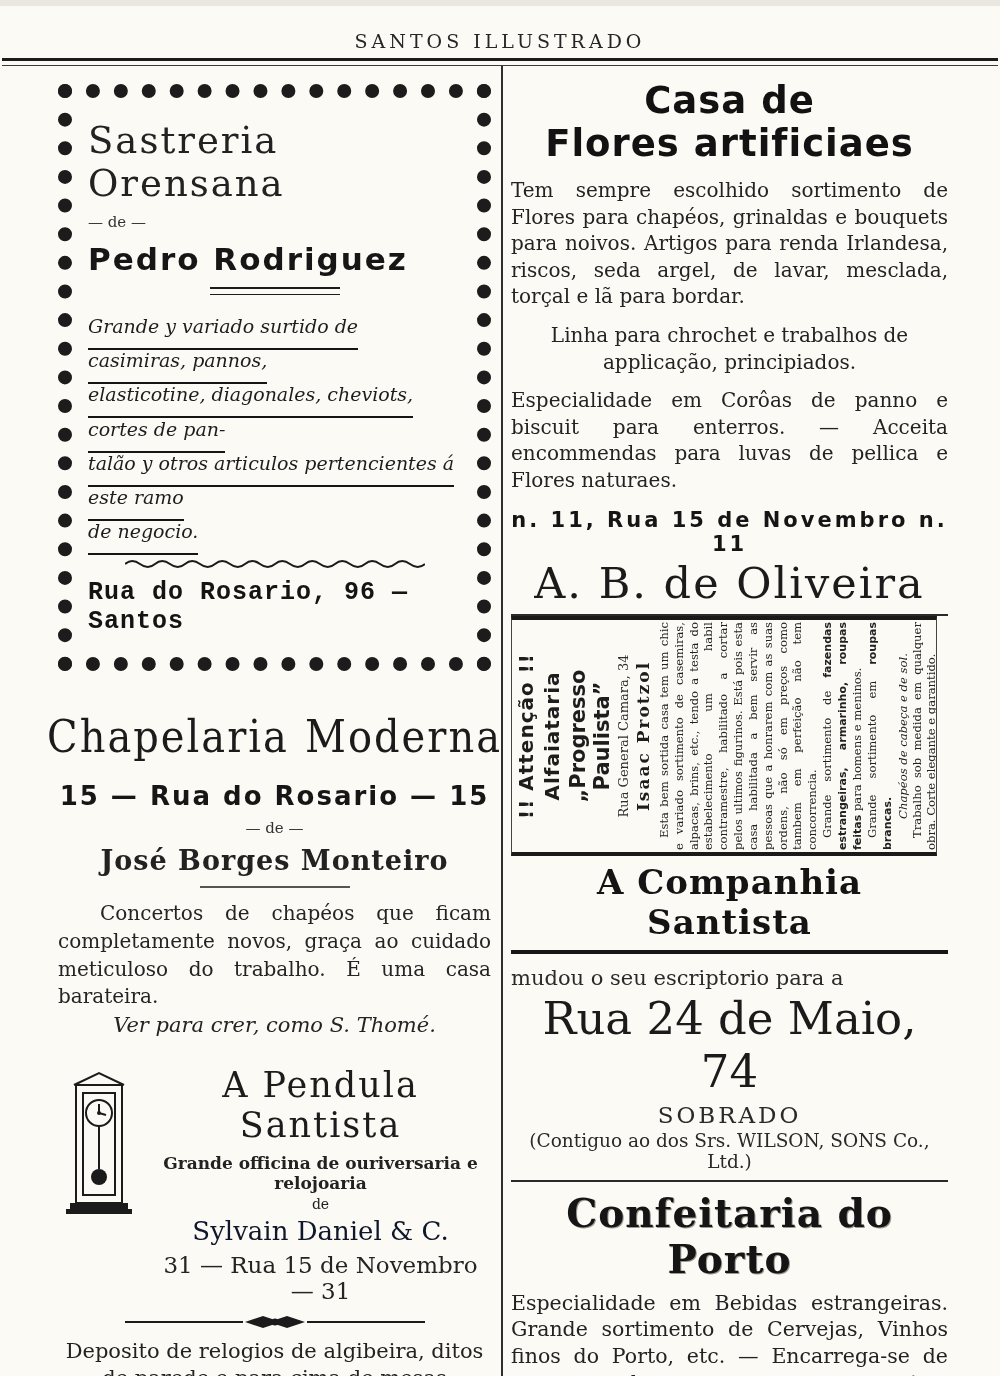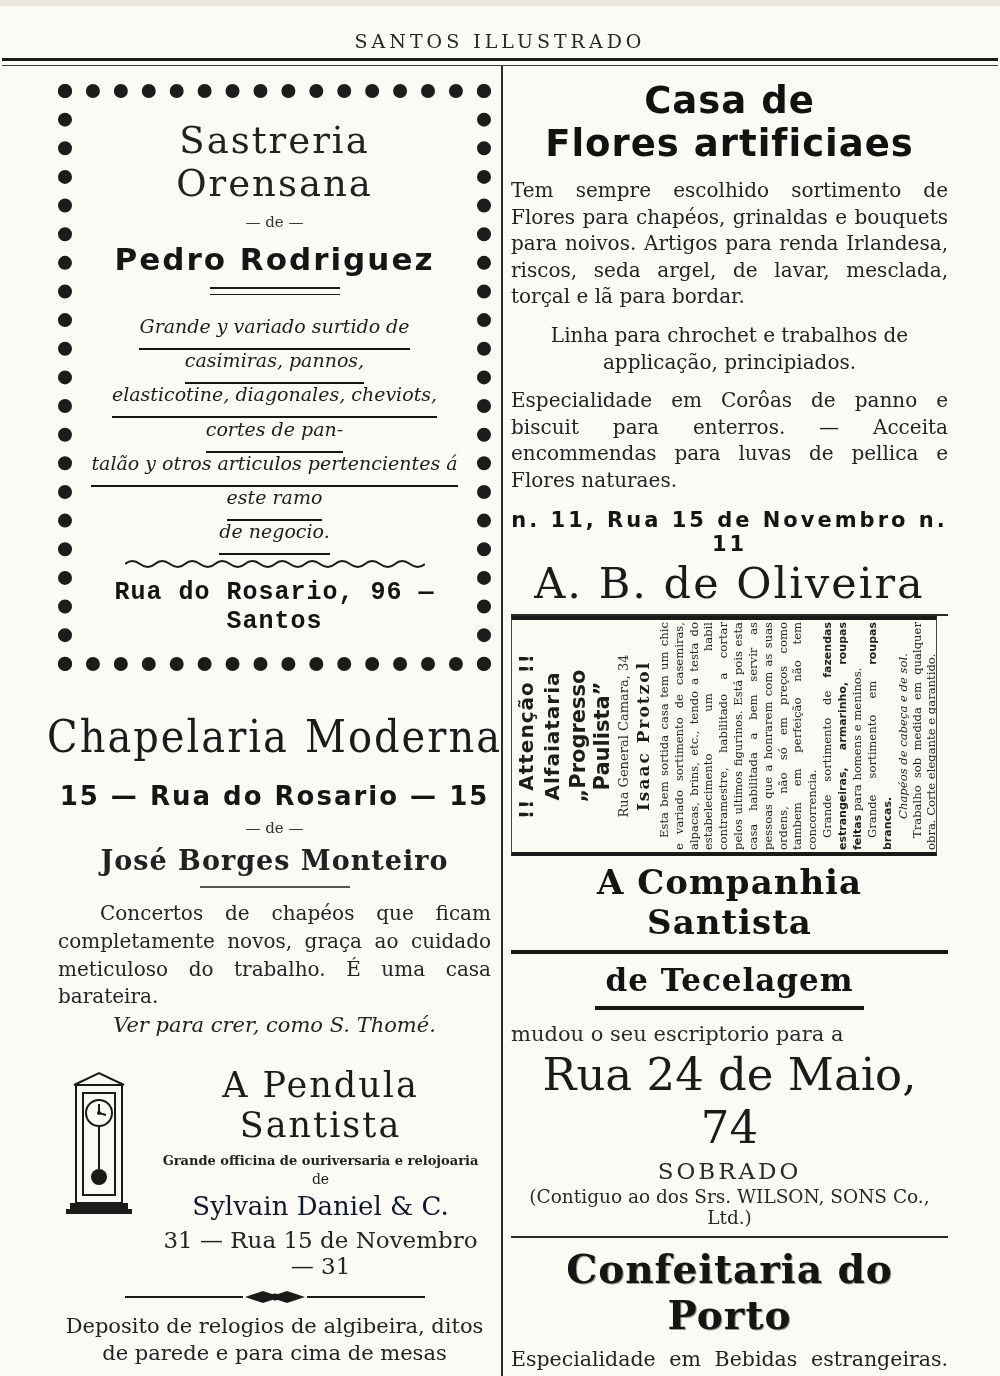--- a/index.html
+++ b/index.html
@@ -31,21 +31,21 @@
   }
   .col-right {
     box-sizing:border-box; flex:1;
     padding:14px 52px 0 8px;
   }
   .center { text-align:center; }
   .just { text-align:justify; }
 
   
   .frame-outer { border:14px dotted #1c1c1c; padding:5px 4px; }
-  .frame-inner { padding:16px 12px 16px; text-align:center; }
+  .frame-inner { padding:16px 12px 16px; text-align:left; }
   .sas-title { font-size:37px; letter-spacing:2px; color:#222; }
   .de-line { font-size:15px; color:#333; margin-top:8px; }
   .sas-owner {
     font-family:"DejaVu Sans", sans-serif; font-weight:bold;
     font-size:31px; letter-spacing:2px; margin-top:10px; color:#161616;
   }
   .dbl-underline {
     width:130px; height:5px; margin:10px auto 14px;
     border-top:2px solid #1c1c1c; border-bottom:1px solid #1c1c1c;
   }
@@ -68,21 +68,21 @@
   .chap-owner { font-weight:bold; font-size:27px; letter-spacing:1px; margin-top:8px; color:#222; }
   .thin-rule { width:150px; border-bottom:2px solid #555; margin:10px auto 12px; }
   .chap-body { font-size:20px; line-height:1.38; text-indent:42px; color:#242424; }
   .chap-tagline { font-style:italic; font-size:21px; margin-top:2px; color:#242424; }
 
   
   .pendula { margin-top:28px; position:relative; }
   .pendula-clock { position:absolute; left:-2px; top:4px; }
   .pend-head { margin-left:92px; text-align:center; }
   .pend-title { font-size:35px; letter-spacing:2px; color:#1c1c1c; }
-  .pend-sub { font-weight:bold; font-size:13px; margin-top:8px; color:#222; }
+  .pend-sub { font-weight:bold; font-size:17px; margin-top:8px; color:#222; }
   .pend-de { font-size:14px; margin-top:3px; }
   .pend-owner { font-weight:normal; font-size:26px; margin-top:4px; color:#0f172a; }
   .pend-address { font-size:23px; margin-top:6px; color:#242424; }
   .pend-orn { display:block; margin:10px auto 8px; }
   .pend-deposito { font-size:21px; line-height:1.3; color:#222; }
 
   
   .flores-title {
     font-family:"DejaVu Sans", sans-serif; font-weight:bold;
     font-size:37px; line-height:1.15; letter-spacing:1px; color:#121212;
@@ -252,21 +252,20 @@
           <div class="alf-line"><span>Grande sortimento de </span><b>fazendas estrangeiras, armarinho, roupas feitas</b><span> para homens e meninos.</span></div>
           <div class="alf-line"><span>Grande sortimento em </span><b>roupas brancas.</b></div>
           <div class="alf-chapeos">Chapéos de cabeça e de sol.</div>
           <div class="alf-line">Trabalho sob medida em qualquer obra.  Corte elegante e garantido.</div>
 
         </div>
       </div>
 
       <div class="tecelagem center">
         <div><span class="tec-t1">A Companhia Santista</span></div>
-        <div><span class="tec-t2">de Tecelagem</span></div>
         <div class="tec-moved">mudou o seu escriptorio para a</div>
         <div class="tec-address">Rua 24 de Maio, 74</div>
         <div class="tec-sobrado">SOBRADO</div>
         <div class="tec-contiguo">(Contiguo ao dos Srs. WILSON, SONS Co., Ltd.)</div>
         <div class="tec-rule"></div>
       </div>
 
       <div class="confeitaria">
         <div class="conf-title center">Confeitaria do Porto</div>
         <div class="conf-body just">Especialidade em Bebidas estrangeiras.  Grande sortimento de Cervejas, Vinhos finos do Porto, etc. — Encarrega-se de encommendas para casamentos, baptisados, bailes e anniversarios.  Empadas de Camarão á toda hora.</div>

